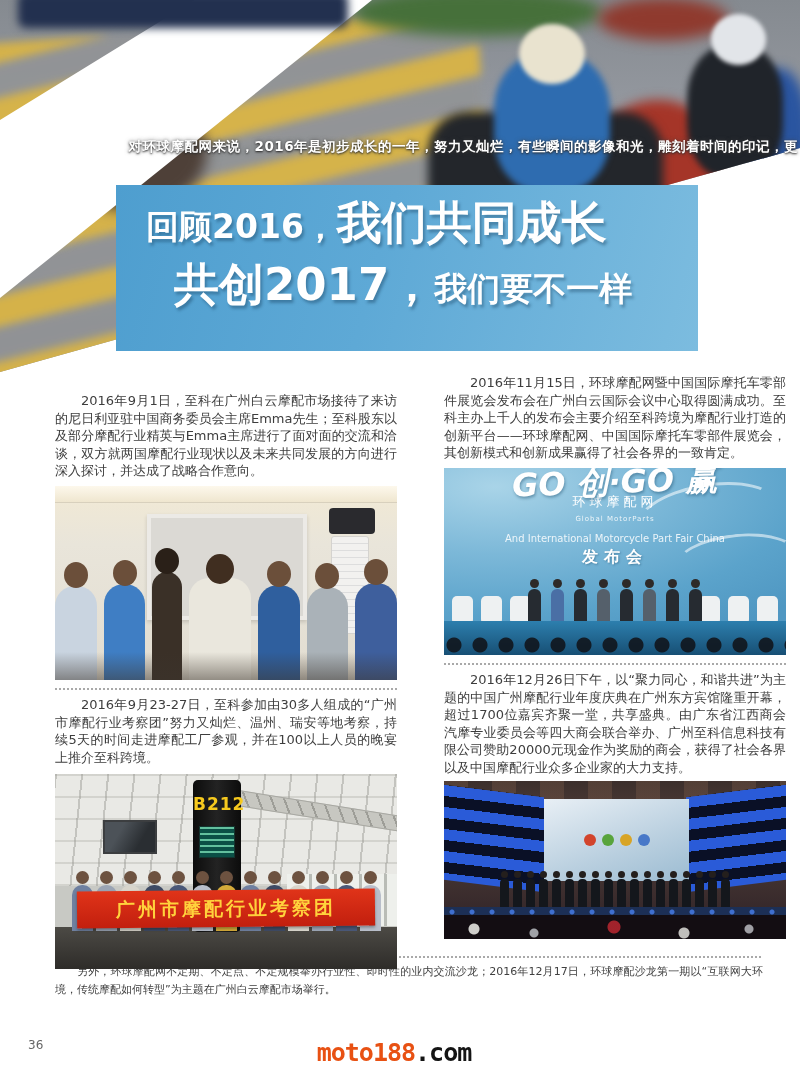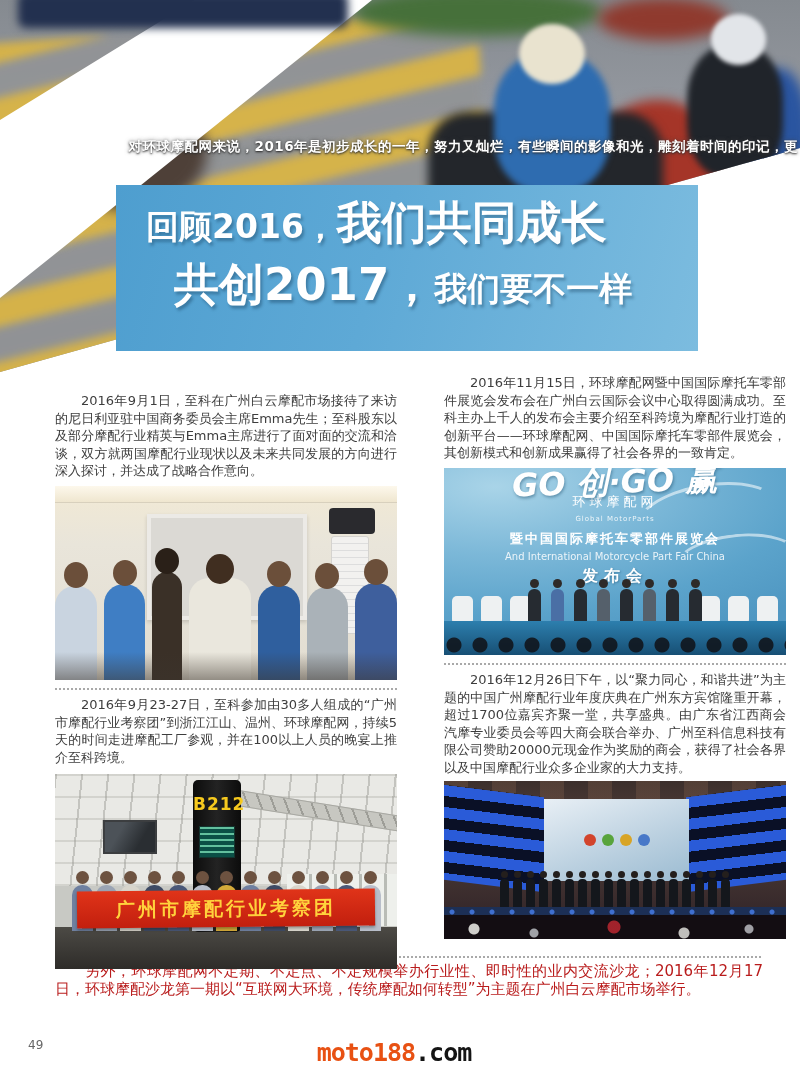--- a/index.html
+++ b/index.html
@@ -171,22 +171,22 @@
     background-image:radial-gradient(circle at 8px 5px,#3f6fd0 2px,transparent 3px);background-size:20px 10px;}
   .pg-fore{position:absolute;bottom:0;left:0;right:0;height:24px;background:#130d12;
     background-image:
       radial-gradient(circle at 30px 14px,rgba(240,240,235,.85) 5px,transparent 6px),
       radial-gradient(circle at 90px 18px,rgba(220,225,230,.7) 4px,transparent 5px),
       radial-gradient(circle at 170px 12px,rgba(176,37,46,.9) 6px,transparent 7px),
       radial-gradient(circle at 240px 18px,rgba(235,235,230,.8) 5px,transparent 6px),
       radial-gradient(circle at 305px 14px,rgba(220,222,228,.7) 4px,transparent 5px);}
 
   
-  .footer-text{position:absolute;left:55px;top:963px;width:708px;font-size:15px;line-height:17.6px;
-    color:#b91c1c;text-align:justify;}
+  .footer-text{position:absolute;left:55px;top:963px;width:708px;font-size:11px;line-height:17.6px;
+    color:#404040;text-align:justify;}
   .footer-text p{margin:0;text-indent:2em;}
   .page-number{position:absolute;left:28px;top:1038px;font-size:12px;color:#666;}
   .logo{position:absolute;left:0;right:12px;top:1038px;text-align:center;font-size:25px;font-weight:bold;
     font-family:"DejaVu Sans Mono","Liberation Mono",monospace;letter-spacing:-1px;}
   .logo-brand{color:#e85113;} .logo-tld{color:#141414;}
 </style>
 </head>
 <body>
 
 <div id="page">
@@ -237,21 +237,21 @@
         <div class="person p-d"></div>
         <div class="person p-e"></div>
         <div class="person p-f"></div>
         <div class="person p-g"></div>
       </div>
       <div class="pm-shade"></div>
     </div>
 
     <div class="sep"></div>
 
-    <p class="para">2016年9月23-27日，至科参加由30多人组成的“广州市摩配行业考察团”到浙江江山、温州、环球摩配网，持续5天的时间走进摩配工厂参观，并在100以上人员的晚宴上推介至科跨境。</p>
+    <p class="para">2016年9月23-27日，至科参加由30多人组成的“广州市摩配行业考察团”努力又灿烂、温州、瑞安等地考察，持续5天的时间走进摩配工厂参观，并在100以上人员的晚宴上推介至科跨境。</p>
 
     <div class="photo-frame photo-airport">
       <div class="pa-ceiling"></div>
       <div class="pa-beam"></div>
       <div class="pa-wall"></div>
       <div class="pa-windows"></div>
       <div class="pa-tv"></div>
       <div class="pa-pillar">
         <div class="pa-gate">B212</div>
         <div class="pa-screen"></div>
@@ -279,21 +279,20 @@
   <div class="col col-right">
     <p class="para">2016年11月15日，环球摩配网暨中国国际摩托车零部件展览会发布会在广州白云国际会议中心取得圆满成功。至科主办上千人的发布会主要介绍至科跨境为摩配行业打造的创新平台——环球摩配网、中国国际摩托车零部件展览会，其创新模式和创新成果赢得了社会各界的一致肯定。</p>
 
     <div class="photo-frame photo-launch">
       <div class="pl-swirl sw1"></div>
       <div class="pl-swirl sw2"></div>
       <div class="pl-textcol">
         <div class="pl-title">GO 创·GO 赢</div>
         <div class="pl-brand">环球摩配网</div>
         <div class="pl-brand-en">Global MotorParts</div>
-        <div class="pl-expo">暨中国国际摩托车零部件展览会</div>
         <div class="pl-expo-en">And International Motorcycle Part Fair China</div>
         <div class="pl-event">发布会</div>
       </div>
       <div class="pl-chairs-l">
         <div class="chair"></div>
         <div class="chair"></div>
         <div class="chair"></div>
       </div>
       <div class="pl-chairs-r">
         <div class="chair"></div>
@@ -351,18 +350,18 @@
       <div class="pg-stagefront"></div>
       <div class="pg-fore"></div>
     </div>
   </div>
 
   <div class="sep-full"></div>
   <div class="footer-text">
     <p>另外，环球摩配网不定期、不定点、不定规模举办行业性、即时性的业内交流沙龙；2016年12月17日，环球摩配沙龙第一期以“互联网大环境，传统摩配如何转型”为主题在广州白云摩配市场举行。</p>
   </div>
 
-  <div class="page-number">49</div>
+  <div class="page-number">36</div>
   <div class="logo">
     <span class="logo-brand">moto188</span><span class="logo-tld">.com</span>
   </div>
 
 </div>
 
 </body></html>

